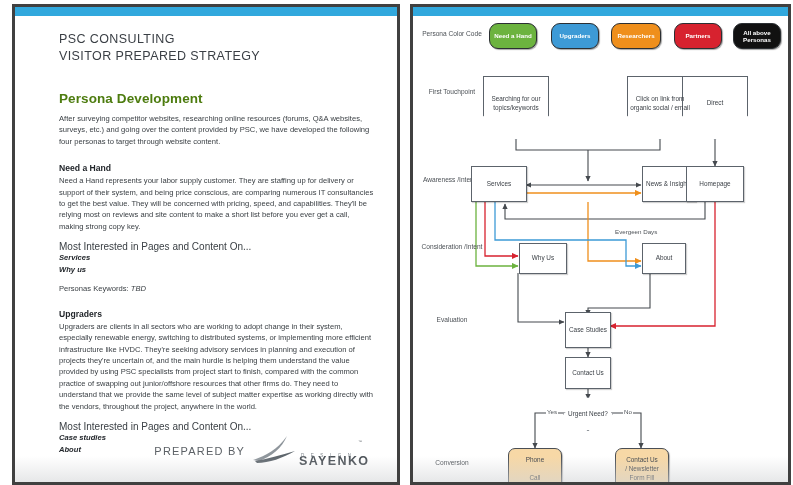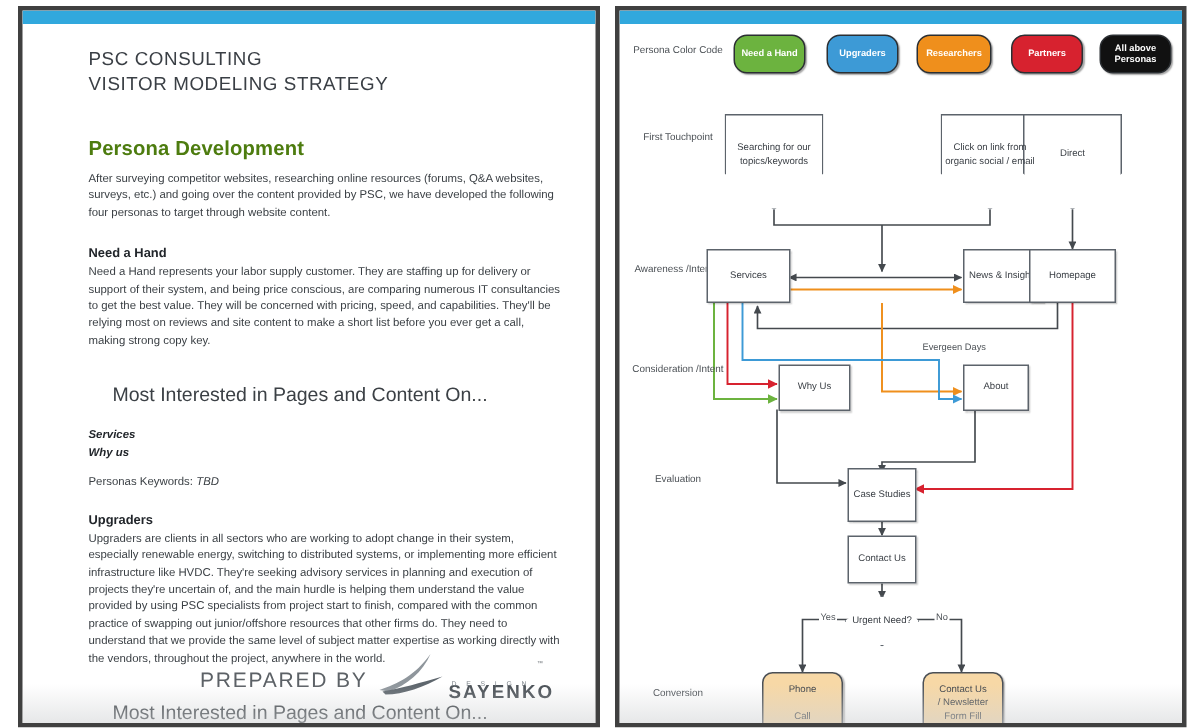--- a/index.html
+++ b/index.html
@@ -40,32 +40,32 @@
   .h-blue{
     color:#4d7c0f;font-size:13.5px;font-weight:700;margin:26px 0 7px 0;letter-spacing:.1px;
   }
   .body-p{
     font-size:7.6px;line-height:11.4px;color:#3b4045;margin:0 0 0 0;font-weight:400;
   }
   .h-sec{
     font-size:8.6px;font-weight:700;color:#22262b;margin:16px 0 2px 0;
   }
   .spacer-sm{height:9px;}
-  .mi{font-size:13px;line-height:11.2px;color:#3b4045;margin:16px;}
+  .mi{font-size:10px;line-height:11.2px;color:#3b4045;margin:0;}
   .mi-it{font-size:7.6px;line-height:11.2px;color:#22262b;font-style:italic;font-weight:700;margin:0;}
   .kw{font-size:7.6px;color:#3b4045;margin:0;}
   .kw i{font-style:italic;}
 
   
   .footer{
     position:absolute;left:0;right:0;bottom:14px;height:34px;
   }
   .prepared{
     position:absolute;right:152px;top:11px;
-    font-size:14px;letter-spacing:1.2px;color:#5c6166;font-weight:400;
+    font-size:11px;letter-spacing:1.2px;color:#5c6166;font-weight:400;
   }
   .logo-wrap{position:absolute;right:24px;top:0px;width:122px;height:30px;}
   .logo-name{
     position:absolute;left:48px;top:6px;font-size:12.5px;font-weight:700;
     letter-spacing:1.4px;color:#4a5056;margin-top:14px;
   }
   .logo-sub{
     position:absolute;left:50px;top:19px;font-size:4.6px;letter-spacing:2.6px;color:#7d848a;
   }
   .logo-tm{position:absolute;left:107px;top:5px;font-size:4px;color:#6d7378;}
@@ -124,21 +124,21 @@
 
 <div class="stage">
 
   <div class="page page-left">
     <div class="topbar"></div>
 
     <div class="doc">
 
       <div class="doc-title">
         <span>PSC CONSULTING</span>
-        <span>VISITOR MODELING STRATEGY</span>
+        <span>VISITOR PREPARED STRATEGY</span>
       </div>
 
       <div class="h-blue">Persona Development</div>
 
       <p class="body-p">After surveying competitor websites, researching online resources (forums, Q&amp;A websites, surveys, etc.) and going over the content provided by PSC, we have developed the following four personas to target through website content.</p>
 
       <div class="h-sec">Need a Hand</div>
       <p class="body-p">Need a Hand represents your labor supply customer. They are staffing up for delivery or support of their system, and being price conscious, are comparing numerous IT consultancies to get the best value. They will be concerned with pricing, speed, and capabilities. They'll be relying most on reviews and site content to make a short list before you ever get a call, making strong copy key.</p>
       <div class="spacer-sm"></div>
       <p class="mi">Most Interested in Pages and Content On...</p>

